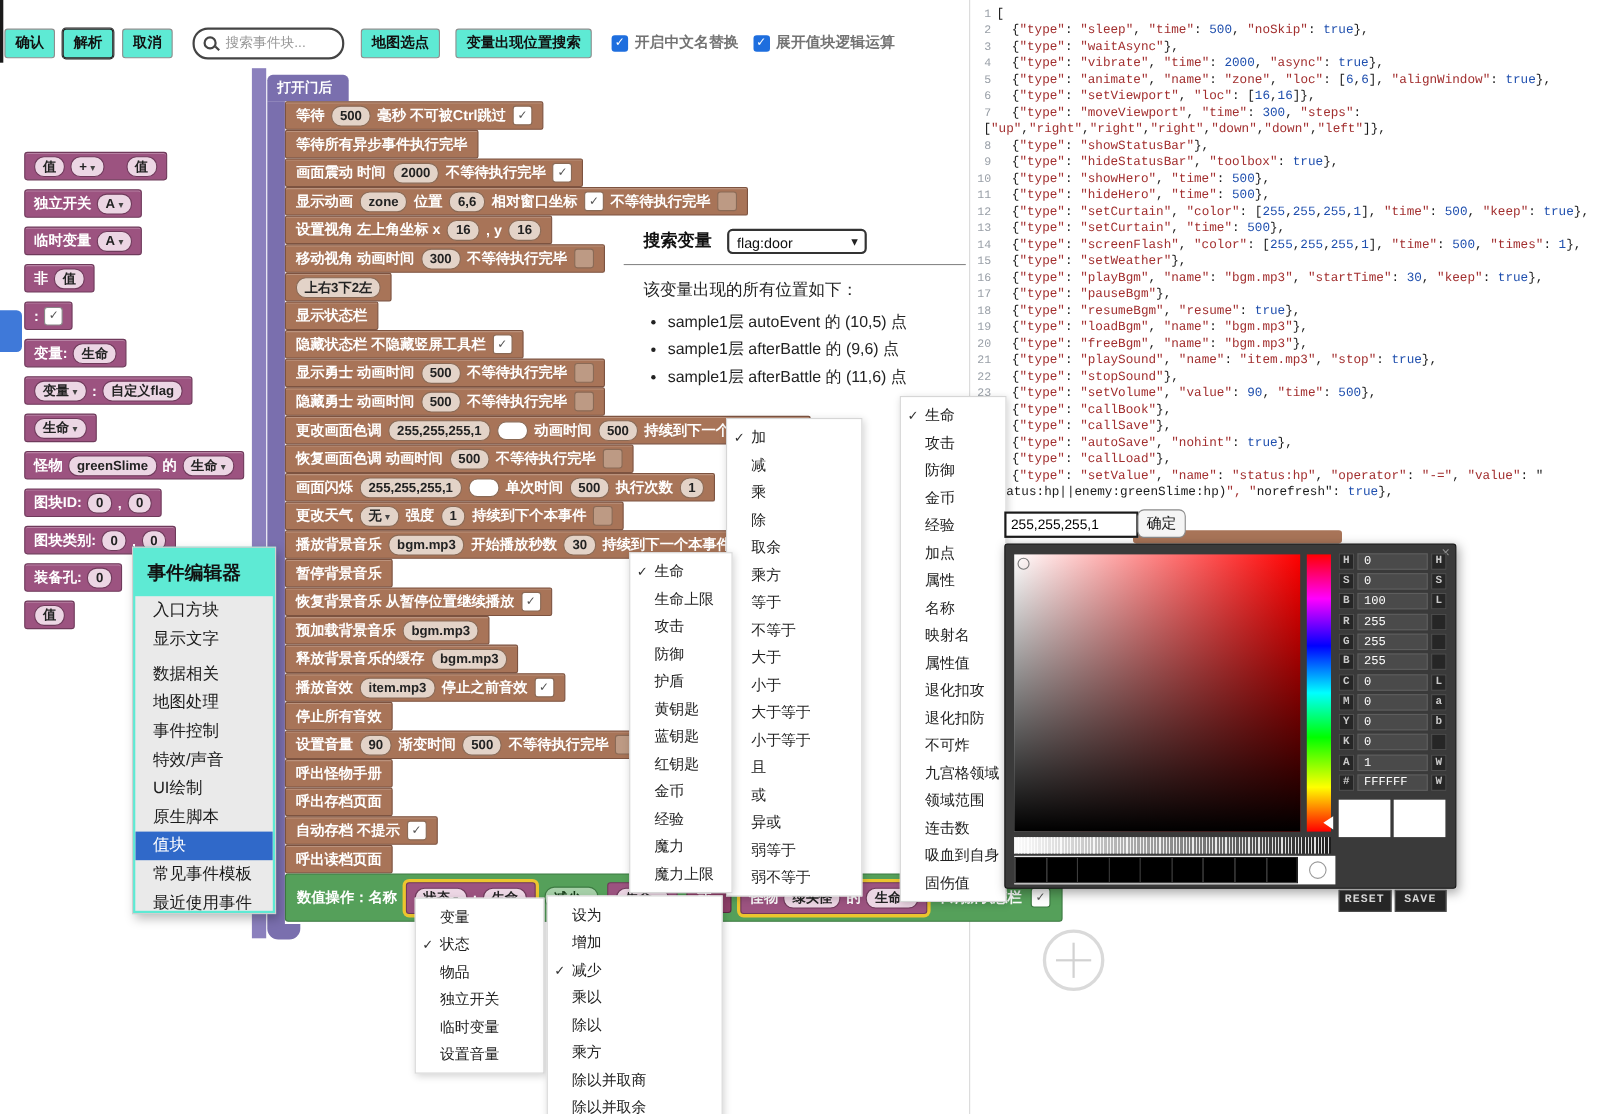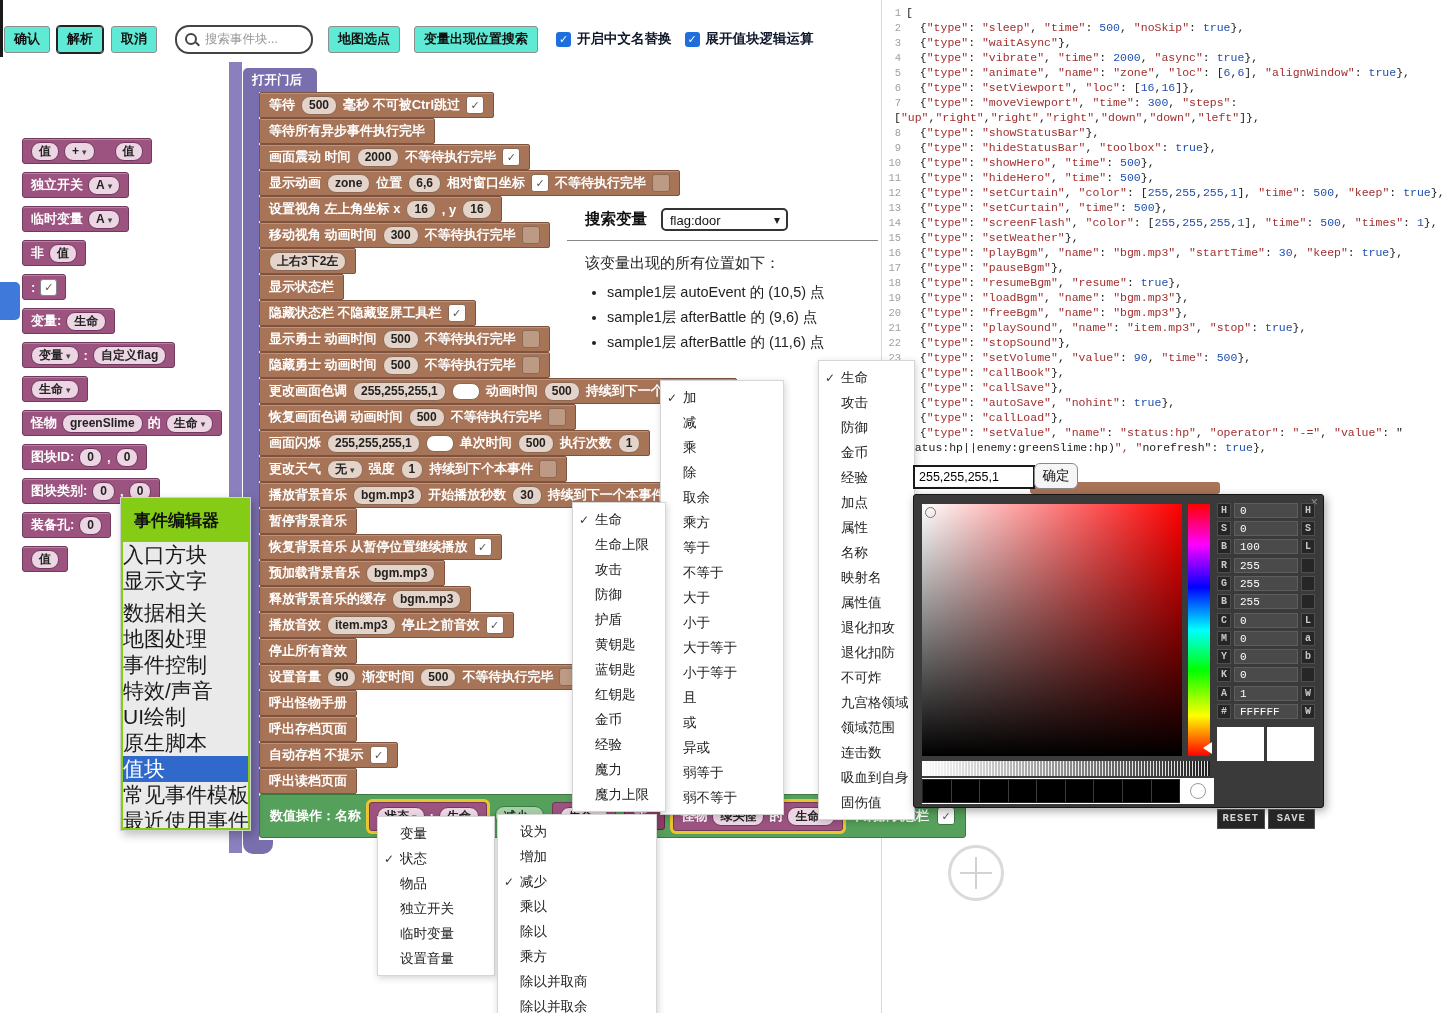--- a/index.html
+++ b/index.html
@@ -12,21 +12,21 @@
         font:600 13px "Liberation Sans",sans-serif;color:#111;padding:0 9px;white-space:nowrap;}
   .tbtn.focused{border:1px solid #222;outline:1px solid #222;}
   #search-pill{display:flex;align-items:center;gap:6px;height:25px;width:118px;border:2px solid #444;
         border-radius:14px;padding:0 8px;margin-left:18px;background:#fff;}
   .mag{width:8px;height:8px;border:2px solid #444;border-radius:50%;position:relative;flex:0 0 auto;}
   .mag::after{content:"";position:absolute;width:5px;height:2px;background:#444;right:-5px;bottom:-2px;transform:rotate(45deg);}
   #search-pill input{border:none;outline:none;width:100%;font:12.5px "Liberation Sans",sans-serif;color:#333;}
   #search-pill input::placeholder{color:#979797;}
   .cbox{width:15px;height:15px;background:#1e6ede;border-radius:3px;color:#fff;font-size:11px;
         line-height:15px;text-align:center;flex:0 0 auto;}
-  .cblabel{font:700 13.5px "Liberation Sans",sans-serif;color:#0f172a;margin-left:6px;white-space:nowrap;}
+  .cblabel{font:700 13.5px "Liberation Sans",sans-serif;color:#737373;margin-left:6px;white-space:nowrap;}
   
   #flyout-scrollbar{position:absolute;left:229px;top:62px;width:13px;height:791px;background:#8b80bd;}
   #flyout-thumb{position:absolute;left:-4px;top:282px;width:24px;height:38px;background:#3f79d9;border-radius:5px;}
   #flyout{position:absolute;left:22px;top:138px;display:flex;flex-direction:column;gap:8px;}
   .pblock{height:24px;display:flex;align-items:center;gap:5px;background:#9c5380;border:1px solid #6f3a5b;
           border-radius:3px;padding:0 8px;width:max-content;box-shadow:inset 0 1px 0 rgba(255,255,255,.28);}
   .segs{display:contents;}
   .seg{white-space:nowrap;}
   .seg.t-pl{color:#fff;font-weight:700;font-size:13px;}
   .seg.t-pf,.seg.t-pd{background:#ecd6e4;border:1px solid #6f3a5b;border-radius:9px;height:17px;line-height:17px;
@@ -63,25 +63,25 @@
   .pcolon{color:#fff;font-weight:700;font-size:13px;}
   .gdd{background:#a6d0a8;border:1px solid #3d7a42;border-radius:9px;height:18px;line-height:18px;padding:0 8px;
         font-size:12px;font-weight:700;color:#143916;}
   .gdd::after{content:"▾";font-size:9px;margin-left:3px;}
   .opdd{background:#8e3f69;border:1px solid #5d2844;border-radius:3px;color:#fff;font-weight:700;font-size:13px;
         height:25px;display:flex;align-items:center;padding:0 9px;}
   .opdd::after{content:"▾";font-size:9px;margin-left:4px;color:#e8cfdd;}
   .gchk{width:16px;height:16px;background:#fff;border:1px solid #3d7a42;border-radius:3px;font-size:11px;
         line-height:16px;text-align:center;color:#555;}
   
-  #sidebar{position:absolute;left:120px;top:497px;width:131px;height:334px;background:#84cc16;border:1px solid #d0d0d0;
+  #sidebar{position:absolute;left:120px;top:497px;width:131px;height:334px;background:#5eead4;border:1px solid #d0d0d0;
         box-shadow:3px 4px 9px rgba(0,0,0,.25);z-index:5;box-sizing:border-box;}
   #sidebar-title{font:700 17px "Liberation Sans",sans-serif;color:#111;padding:11px 0 0 13px;}
   #sidebar-list{position:absolute;left:2px;right:2px;top:44px;bottom:2px;background:#eaeaea;overflow:hidden;}
-  .side-item{height:26px;line-height:26px;padding-left:0;font-size:21px;color:#1a1a1a;white-space:nowrap;}
+  .side-item{height:26px;line-height:26px;padding-left:16px;font-size:15px;color:#1a1a1a;white-space:nowrap;}
   .side-item.gap{margin-top:6px;}
   .side-item.sel{background:#3069c9;color:#fff;}
   
   #varpanel{position:absolute;left:567px;top:197px;width:311px;height:166px;background:#fff;z-index:6;}
   #varpanel-head{display:flex;align-items:center;gap:14px;padding:11px 0 0 18px;}
   #varpanel-title{font:700 15.5px "Liberation Sans",sans-serif;color:#111;}
   #var-select{position:relative;width:127px;height:23px;border:2px solid #333;border-radius:5px;
         font:13px "Liberation Sans",sans-serif;color:#111;line-height:21px;padding-left:7px;box-sizing:border-box;}
   #var-select::after{content:"▾";position:absolute;right:6px;top:0;font-size:12px;color:#222;}
   #varpanel-divider{border-top:1px solid #888;margin-top:9px;}

